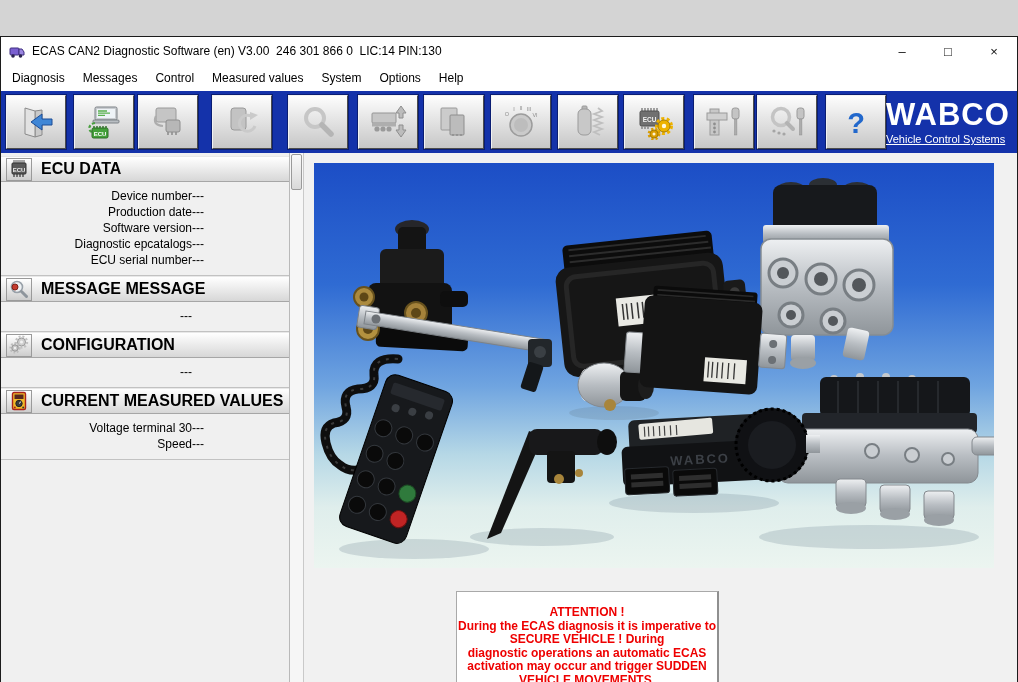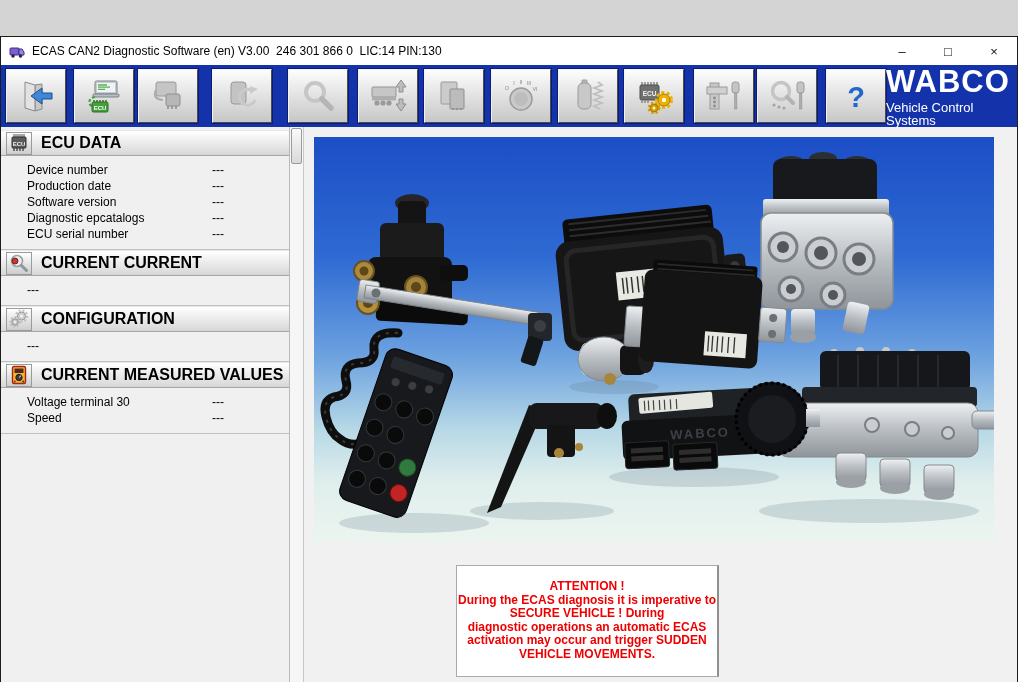--- a/index.html
+++ b/index.html
@@ -17,36 +17,36 @@
   .menu-item{padding:4px 9px;color:#000;}
   
   .toolbar{height:62px;flex:0 0 62px;background:#1432aa;display:flex;align-items:center;padding:0 5px;}
   .tb{width:58px;height:52px;flex:0 0 58px;display:flex;align-items:center;justify-content:center;
     background:linear-gradient(#fdfdfd,#c7c7c7);
     border-top:1px solid #f2f2f2;border-left:1px solid #f2f2f2;
     border-right:1px solid #4c4c4c;border-bottom:1px solid #4c4c4c;
     box-shadow:0 0 0 1px #0a1d72;}
   .logo-box{margin-left:auto;color:#fff;padding-right:8px;text-align:left;line-height:1;}
   .brand{font-size:31px;font-weight:bold;letter-spacing:1px;}
-  .tagline{font-size:13px;margin-top:4px;}
+  .tagline{font-size:11px;margin-top:4px;text-decoration:underline;}
   
   .content{flex:1;display:flex;min-height:0;}
   .sidebar{width:303px;flex:0 0 303px;background:#f0f0f0;position:relative;border-right:1px solid #c9c9c9;box-sizing:border-box;}
   .side-inner{position:absolute;left:0;top:0;right:13px;bottom:0;border-right:1px solid #b9b9b9;padding-top:3px;}
   .scrollstrip{position:absolute;right:0;top:0;bottom:0;width:13px;background:#f6f6f6;}
   .scrollthumb{margin:1px 1px 0 1px;height:34px;background:linear-gradient(#fafafa,#d9d9d9);
     border:1px solid #9a9a9a;border-radius:2px;}
   .sec-header{height:24px;display:flex;align-items:center;gap:9px;padding-left:5px;
     background:linear-gradient(#ffffff,#d7d7d7);border-top:1px solid #e8e8e8;border-bottom:1px solid #a6a6a6;}
   .sec-title{font-size:16px;font-weight:bold;color:#000;}
   .icon-tile{width:24px;height:21px;background:linear-gradient(#fff,#cdcdcd);border:1px solid #9a9a9a;
     display:flex;align-items:center;justify-content:center;flex:0 0 24px;}
   .sec-body{padding:6px 0 7px 0;border-bottom:1px solid #c2c2c2;}
   .prow{height:16px;display:flex;font-size:12px;color:#000;align-items:center;}
-  .prow .lbl{padding-left:26px;width:185px;flex:0 0 185px;}
+  .prow .lbl{padding-left:6px;width:185px;flex:0 0 185px;text-align:right;}
   .prow .val{}
   
   .main{flex:1;background:#f1f1f1;position:relative;min-width:0;}
   .photo{position:absolute;left:10px;top:10px;width:680px;height:405px;}
   .photo svg{display:block;width:100%;height:100%;}
   .attention{position:absolute;left:152px;top:438px;width:263px;height:112px;box-sizing:border-box;
     background:#fff;border:1px solid #a9a9a9;border-right:2px solid #8f8f8f;
     color:#ee0000;font-weight:bold;font-size:12px;line-height:13.5px;text-align:center;
     white-space:pre-line;padding-top:14px;}
   .watermark{position:absolute;left:500px;top:560px;font-family:"DejaVu Sans Mono",monospace;
@@ -65,20 +65,29 @@
       <circle cx="11.5" cy="13" r="1.8" fill="#2b2350"></circle>
     </svg>
     <span class="title-text">ECAS CAN2 Diagnostic Software (en) V3.00  246 301 866 0  LIC:14 PIN:130</span>
     <div class="win-controls">
       <div class="win-btn">–</div>
       <div class="win-btn">□</div>
       <div class="win-btn">×</div>
     </div>
   </div>
 
+  <div class="menubar">
+    <span class="menu-item">Diagnosis</span>
+    <span class="menu-item">Messages</span>
+    <span class="menu-item">Control</span>
+    <span class="menu-item">Measured values</span>
+    <span class="menu-item">System</span>
+    <span class="menu-item">Options</span>
+    <span class="menu-item">Help</span>
+  </div>
 
   <div class="toolbar">
 
     <div class="tb" style="margin-right:8px">
       <svg width="40" height="36" viewBox="0 0 40 36">
         <path d="M19,7 L26,6 L26,31 L19,33 Z" fill="#c9c9c9" stroke="#8a8a8a"></path>
         <polygon points="9,4 19,7 19,33 9,30" fill="#e2e2e2" stroke="#8a8a8a"></polygon>
         <polygon points="36,15 26,15 26,10 15,18 26,26 26,21 36,21" fill="#3f86d6" stroke="#1c4c96"></polygon>
       </svg>
     </div>
@@ -251,21 +260,21 @@
         </div>
 
         <div class="sec-header">
           <span class="icon-tile">
             <svg width="20" height="20" viewBox="0 0 20 20">
               <circle cx="8" cy="8" r="5.5" fill="#eef1f4" stroke="#98a0a8" stroke-width="1.6"></circle>
               <circle cx="6" cy="8" r="3" fill="#c43a2e" stroke="#7e1f16"></circle>
               <line x1="12.5" y1="12.5" x2="17.5" y2="17.5" stroke="#8e959c" stroke-width="3" stroke-linecap="round"></line>
             </svg>
           </span>
-          <span class="sec-title">CURRENT CURRENT</span>
+          <span class="sec-title">MESSAGE MESSAGE</span>
         </div>
         <div class="sec-body">
           <div class="prow">
             <span class="lbl">---</span>
             <span class="val"></span>
           </div>
         </div>
 
         <div class="sec-header">
           <span class="icon-tile">

